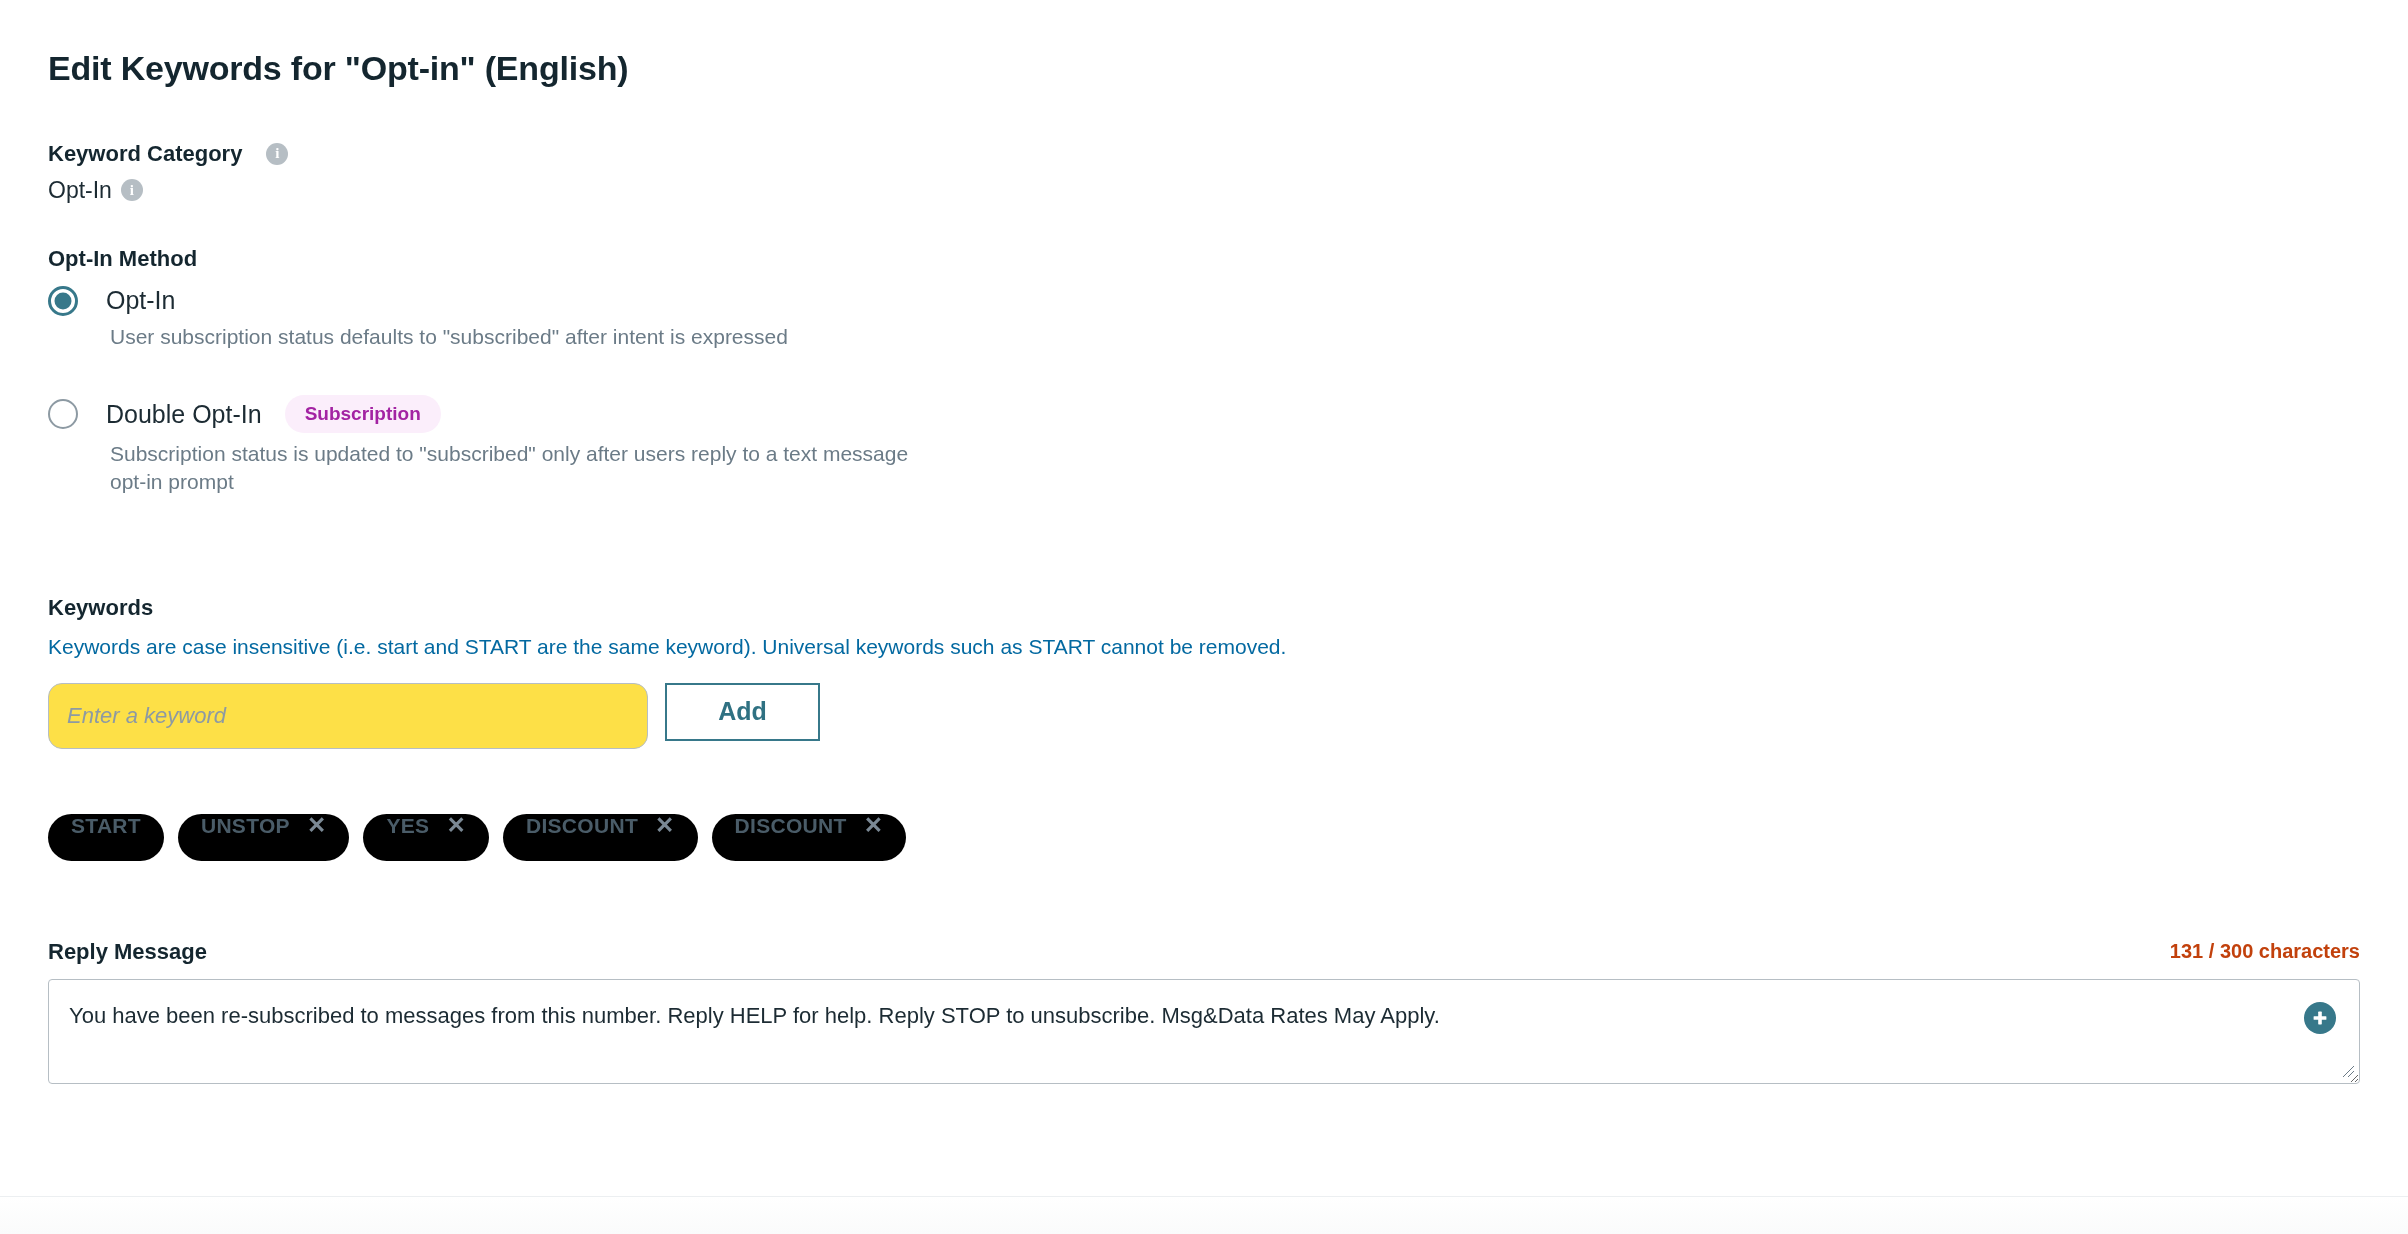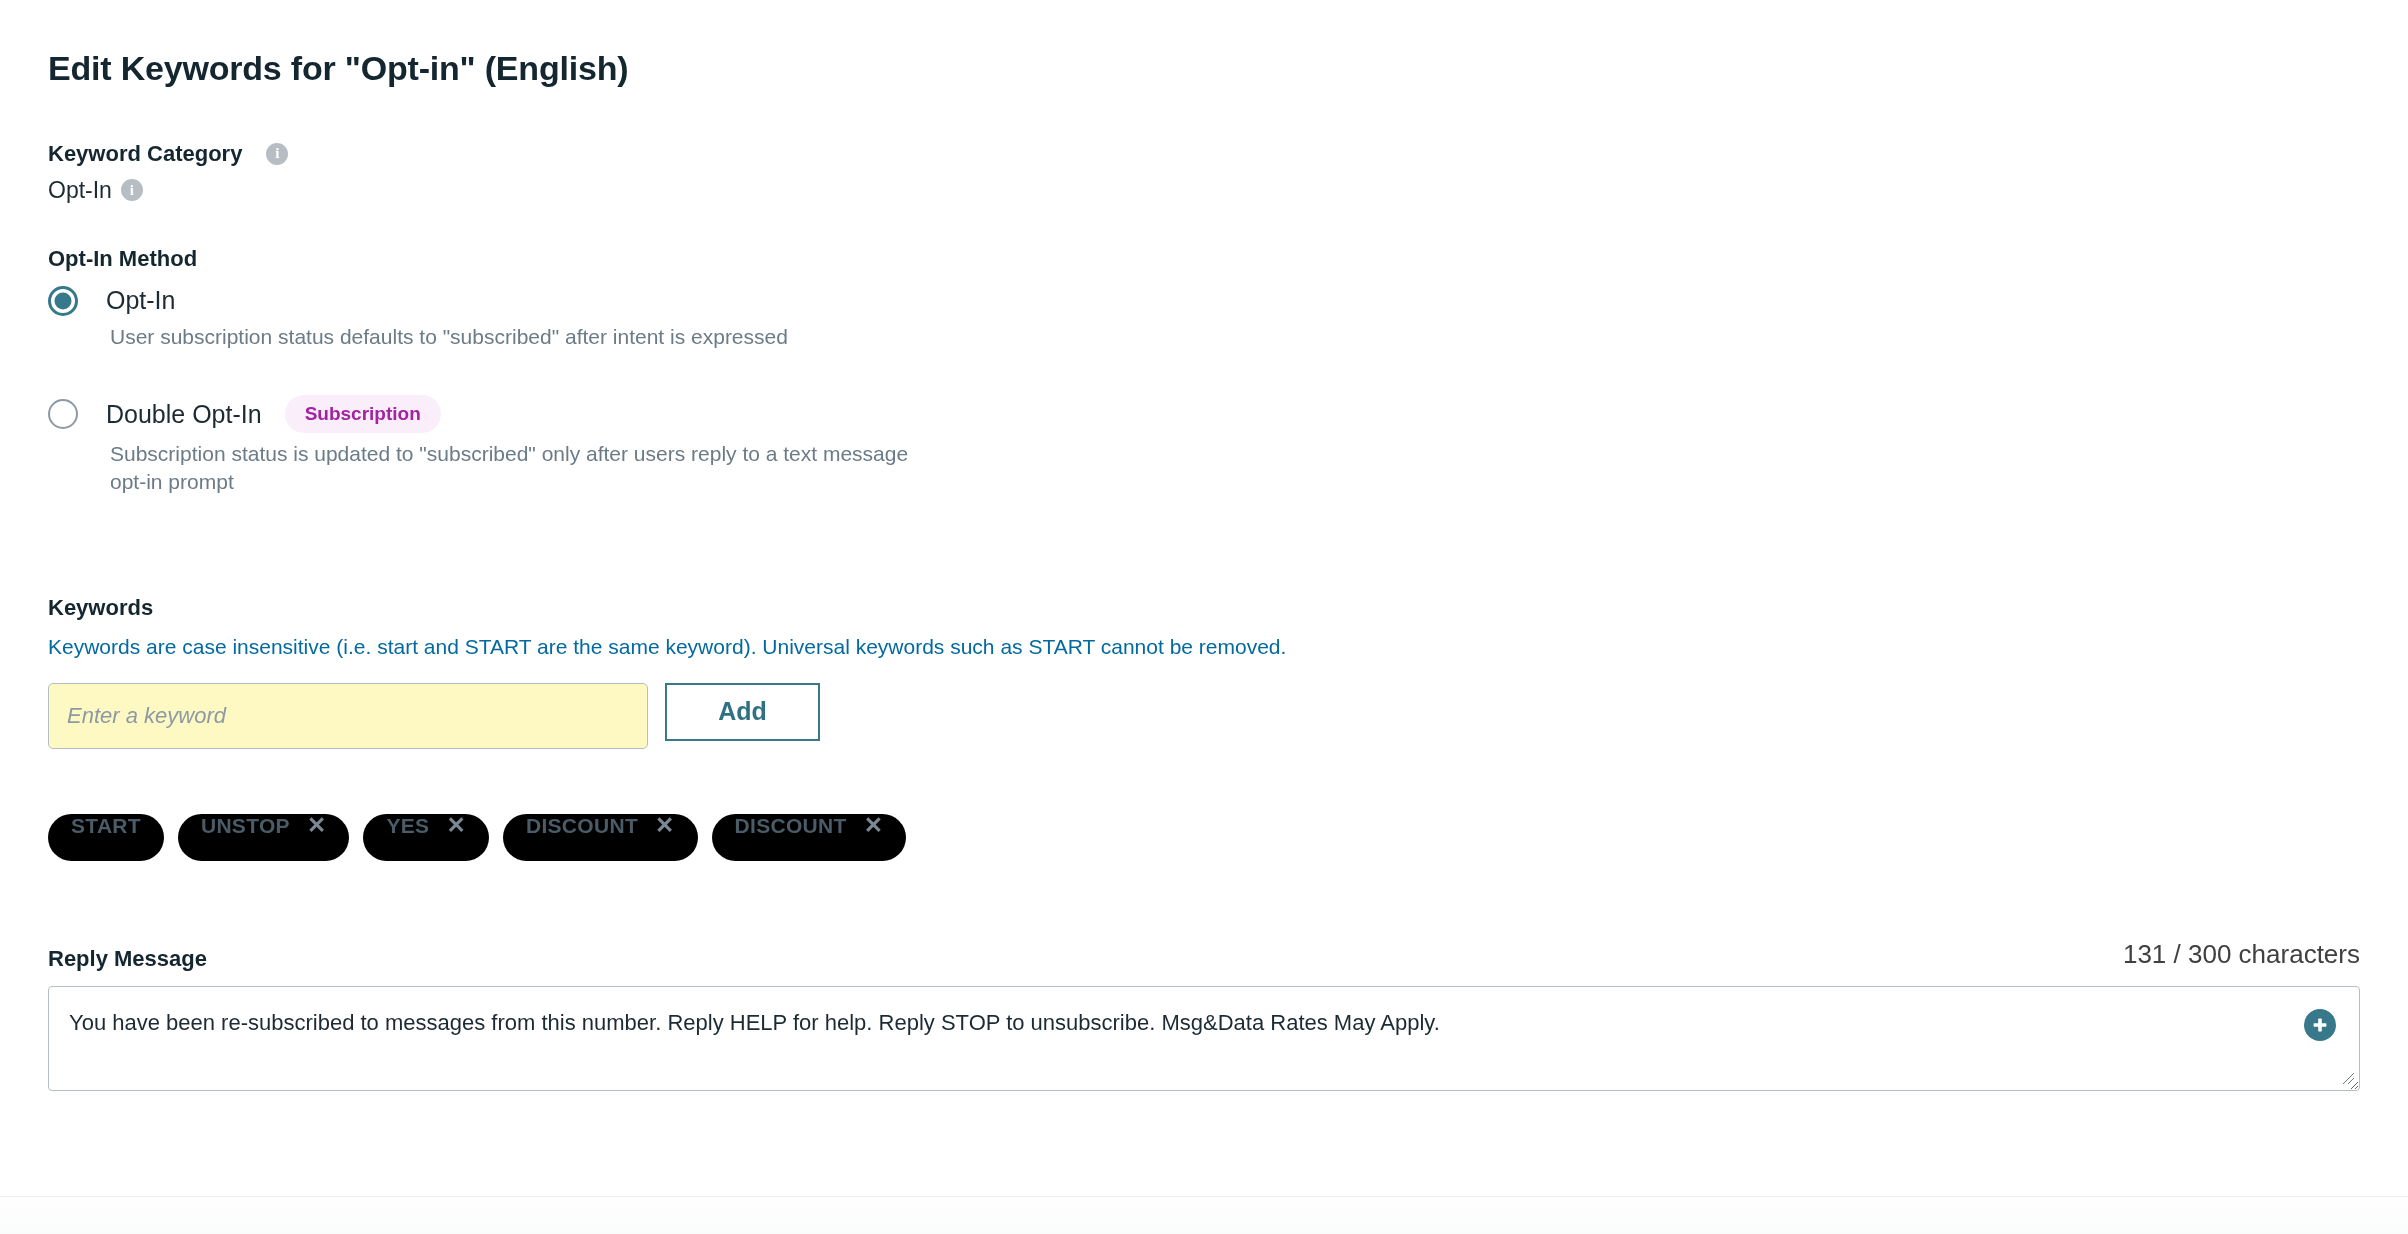--- a/index.html
+++ b/index.html
@@ -154,26 +154,26 @@
     display: flex;
     align-items: stretch;
     gap: 17px;
     margin-top: 24px;
   }
 
   .keyword-input {
     width: 600px;
     height: 66px;
     border: 1px solid #b6bec4;
-    border-radius: 5px;
+    border-radius: 14px;
     padding: 0 18px;
     font-size: 22px;
     font-family: "Liberation Sans", sans-serif;
     color: #1c2b33;
-    background: #fef9c3;
+    background: #fde047;
     outline: none;
   }
   .keyword-input::placeholder {
     color: #8d9aa3;
     font-style: italic;
   }
 
   .add-button {
     width: 155px;
     height: 58px;
@@ -224,23 +224,23 @@
   
   .reply-block { margin-top: 78px; }
 
   .reply-header {
     display: flex;
     align-items: flex-end;
     justify-content: space-between;
   }
 
   .char-count {
-    font-size: 26px;
-    color: #404040;
-    font-weight: normal;
+    font-size: 20px;
+    color: #c2410c;
+    font-weight: bold;
     padding-bottom: 2px;
   }
 
   .textarea-wrap {
     position: relative;
     margin-top: 14px;
   }
 
   .reply-textarea {
     width: 100%;

